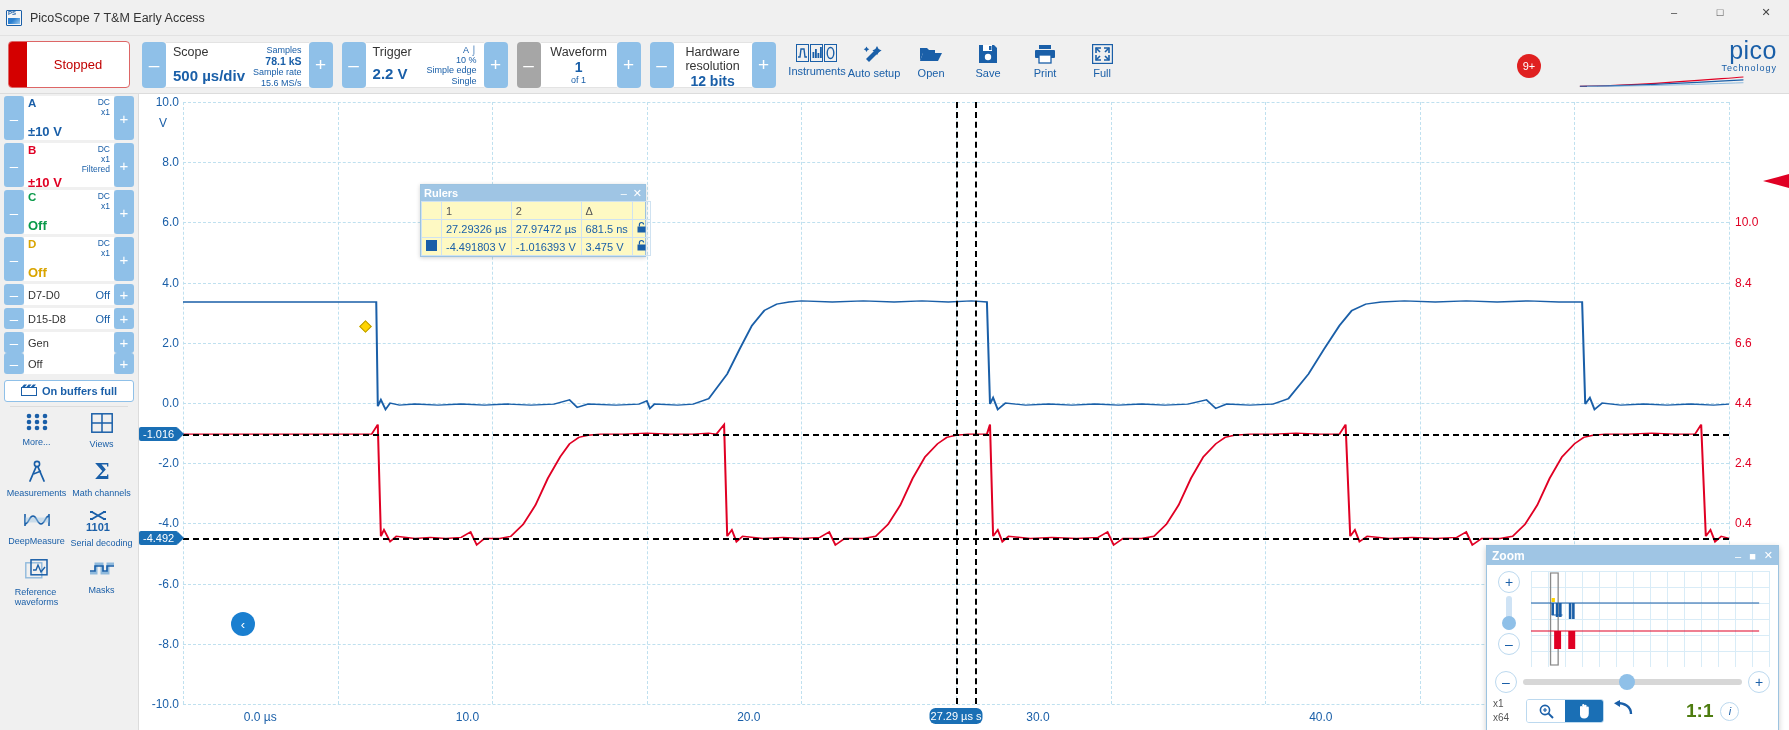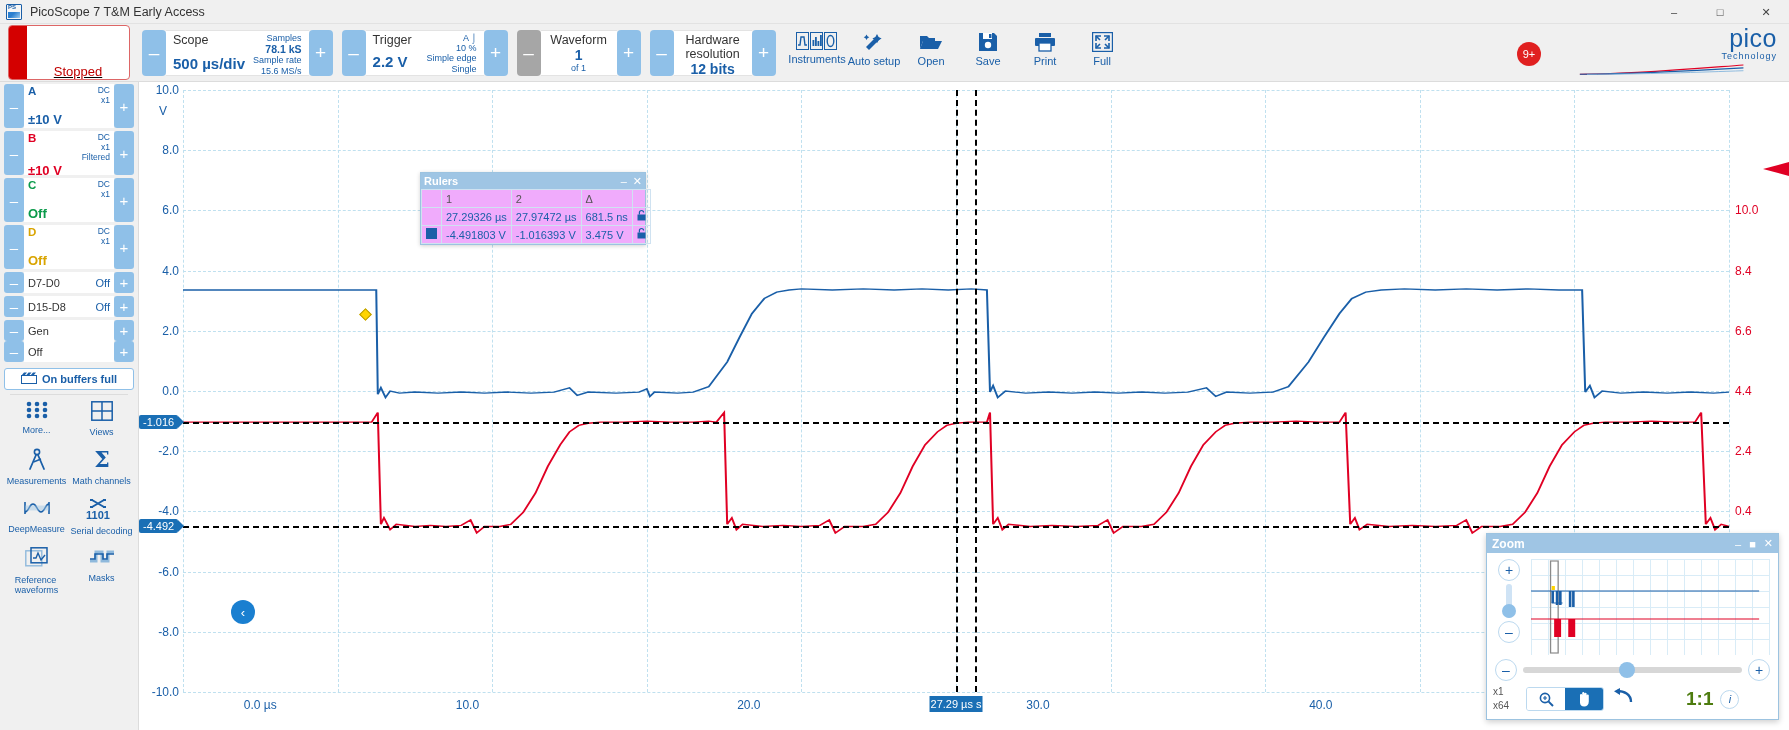--- a/index.html
+++ b/index.html
@@ -1,38 +1,38 @@
 <!DOCTYPE html>
 <html><head>
 <meta charset="utf-8">
 <style>
   * { box-sizing: border-box; margin:0; padding:0; }
   html,body { width:1789px; height:730px; overflow:hidden; background:#ffffff;
     font-family:"Liberation Sans", sans-serif; }
 
   
-  .titlebar { height:24px; background:#f0f0f0; display:flex; align-items:center;
+  .titlebar { height:36px; background:#f0f0f0; display:flex; align-items:center;
     border-bottom:1px solid #e2e2e2; position:relative; }
   .app-icon { width:16px; height:16px; margin:0 8px 0 6px; flex:0 0 auto;
     background:#f6f6f6; border:1px solid #1a5fa8; position:relative; border-radius:1px; }
   .app-icon:before { content:"PS"; position:absolute; top:-1px; left:1px; font-size:6px;
     color:#1a5fa8; font-weight:bold; }
   .app-icon:after { content:""; position:absolute; bottom:1px; left:1px; right:1px; height:6px;
     background:linear-gradient(135deg,#2b7fd0 40%,#9ecbee 100%); }
   .title-text { font-size:12.5px; color:#333; }
   .win-ctrls { position:absolute; right:0; top:0; display:flex; height:24px; }
   .win-btn { width:46px; height:24px; display:flex; align-items:center; justify-content:center;
     font-size:11px; color:#444; }
 
   
   .toolbar { height:58px; background:#f0f0f0; display:flex; align-items:center;
     padding-left:8px; position:relative; border-bottom:1px solid #dcdcdc; }
 
-  .status-box { width:122px; height:55px; background:#fff; border:1.5px solid #d66;
-    border-radius:4px; display:flex; align-items:flex-end; overflow:hidden; margin-right:12px;text-decoration:underline; }
+  .status-box { width:122px; height:47px; background:#fff; border:1.5px solid #d66;
+    border-radius:4px; display:flex; align-items:center; overflow:hidden; margin-right:12px; }
   .status-swatch { width:18px; height:100%; background:#d40000; }
   .status-label { flex:1; text-align:center; color:#c00000; font-size:13px; }
 
   .ctrl-group { display:flex; align-items:stretch; height:46px; margin-right:9px; }
   .ctrl-btn { width:24px; background:#8fc0e8; color:#fff; font-size:19px; display:flex;
     align-items:center; justify-content:center; border-radius:4px; flex:0 0 auto; }
   .ctrl-btn.grey { background:#a6a6a6; }
   .ctrl-body { background:#fff; border-top:1px solid #e3e3e3; border-bottom:1px solid #e3e3e3;
     padding:2px 7px; display:flex; flex-direction:column; justify-content:space-between;
     min-width:70px; }
@@ -108,34 +108,34 @@
 
   .tag { position:absolute; transform:translateY(-50%); background:#1a6fb5; color:#fff;
     font-size:11px; padding:1px 4px; border-radius:2px; white-space:nowrap; }
   .tag:after { content:""; position:absolute; left:100%; top:50%; transform:translateY(-50%);
     border:6px solid transparent; border-left-color:#1a6fb5; }
 
   .dashline { position:absolute; left:0; right:0; height:0; border-top:2px dashed #000; }
   .cursor-v { position:absolute; top:0; bottom:0; width:0; border-left:2px dashed #000; }
 
   .timebadge { position:absolute; background:#1a6fb5; color:#fff; font-size:11px;
-    padding:2px 1px; border-radius:0; white-space:nowrap; }
+    padding:2px 1px; border-radius:6px; white-space:nowrap; }
 
   .trigmark { position:absolute; width:9px; height:9px; background:#ffd400; border:1px solid #b89b00;
     transform:rotate(45deg); }
 
   .leftarrow-btn { position:absolute; width:24px; height:24px; border-radius:50%;
     background:#1a7fd0; color:#fff; display:flex; align-items:center; justify-content:center;
     font-size:13px; }
 
   .redarrow { position:absolute; right:0; width:26px; height:14px; background:#e00024;
     clip-path:polygon(100% 0,100% 100%,0 50%); }
 
   
-  .rulers { position:absolute; background:#f0abfc; border:1px solid #9cc3e0;
+  .rulers { position:absolute; background:#fef9c3; border:1px solid #9cc3e0;
     box-shadow:0 1px 4px rgba(0,0,0,.18); }
   .rulers-hdr { height:16px; background:#9fc5e4; display:flex; align-items:center;
     padding:0 3px; justify-content:space-between; }
   .rulers-title { font-size:11px; color:#fff; font-weight:bold; }
   .rulers-hdr .ctrls { display:flex; gap:6px; align-items:center; color:#fff; font-size:11px; }
   table.rul { border-collapse:collapse; width:100%; }
   table.rul td,table.rul th { border:1px solid #cfe2f1; font-size:11px; color:#1a5fa8;
     padding:1px 4px; height:18px; font-weight:normal; }
   table.rul th { color:#555; text-align:left; font-size:11px; }
   td.swatchcell { width:16px; padding:2px; }

